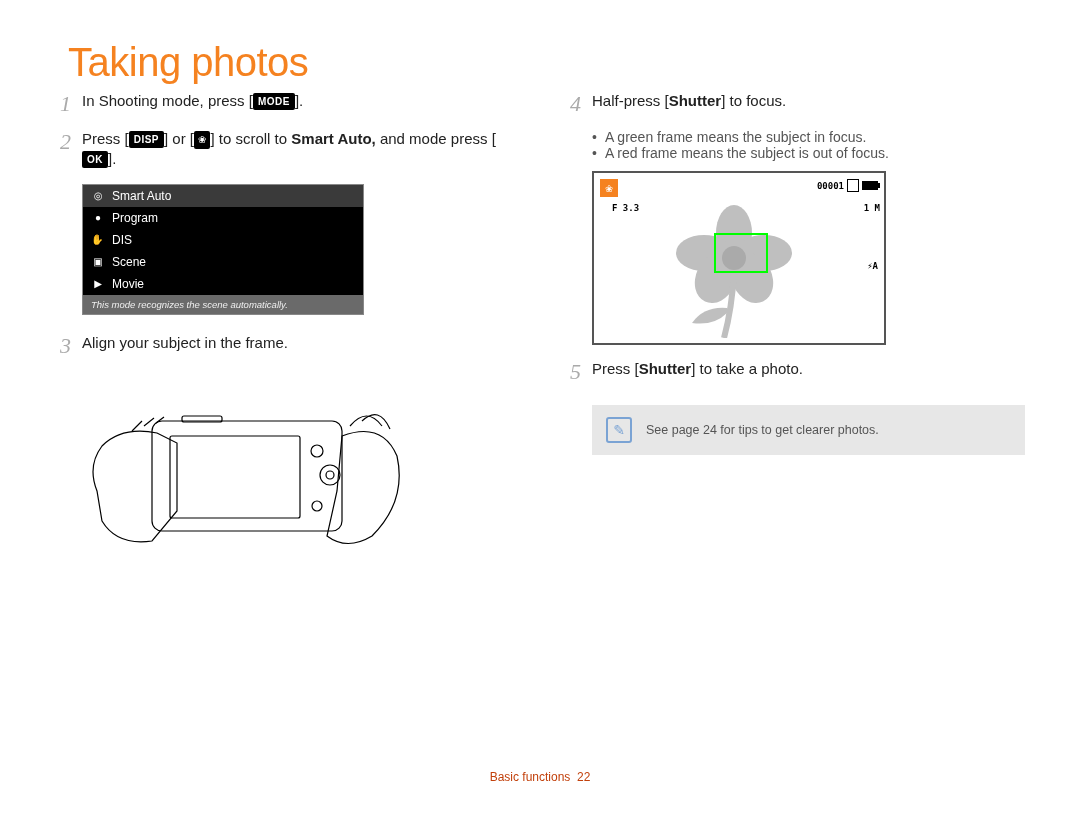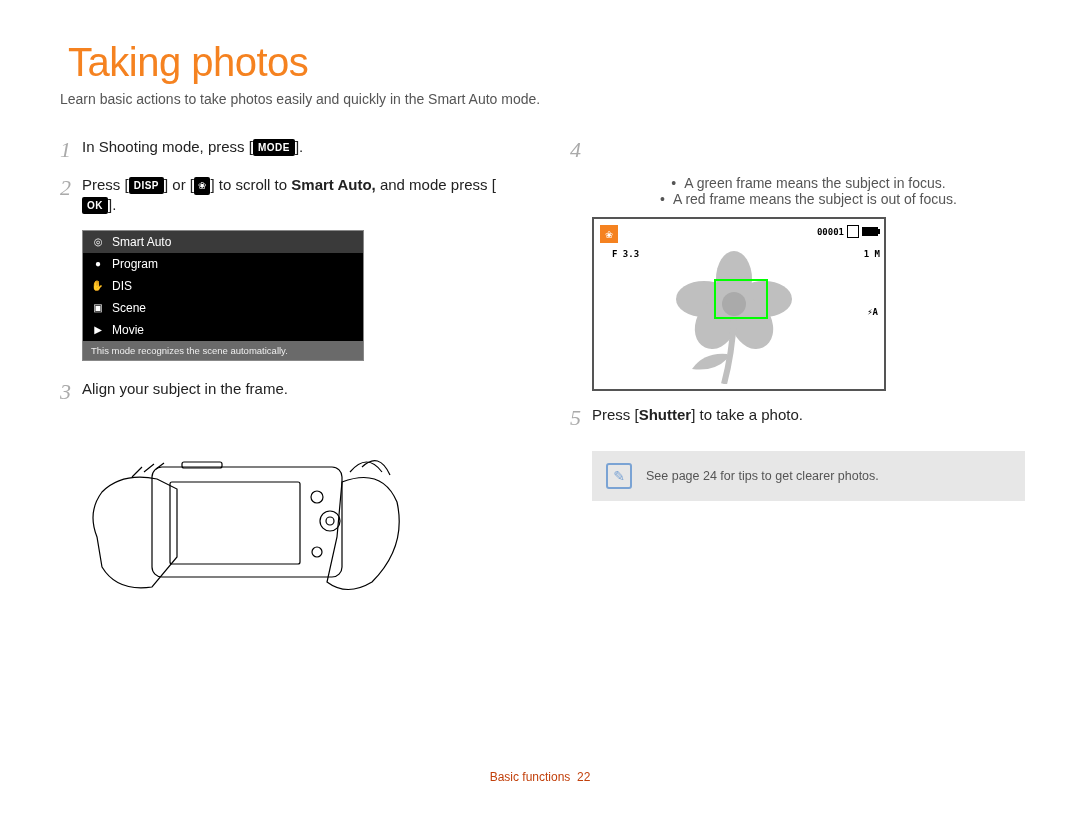--- a/index.html
+++ b/index.html
@@ -74,21 +74,20 @@
     padding: 2px 4px;
     border-radius: 2px;
     vertical-align: 1px;
   }
   ul.bullets {
     margin: 2px 0 10px 22px;
     padding: 0;
     list-style: none;
     font-size: 14px;
     color: #555;
-    text-align: center;
   }
   ul.bullets li::before {
     content: "•";
     margin-right: 8px;
   }
   
   .mode-menu {
     width: 280px;
     margin: 6px 0 18px 22px;
     border: 1px solid #888;
@@ -109,20 +108,21 @@
     width: 14px;
     text-align: center;
     font-size: 10px;
   }
   .mode-menu .hint {
     background: #6a6a6a;
     color: #eee;
     font-size: 9.5px;
     padding: 4px 8px;
     line-height: 1.2;
+    font-style: italic;
   }
   
   .camera-illus {
     width: 320px;
     height: 200px;
     margin-left: 22px;
   }
   
   .focus-preview {
     width: 290px;
@@ -234,21 +234,20 @@
     text-align: center;
     font-size: 12px;
     color: #c2410c;
   }
 </style>
 </head>
 <body>
 
 <div class="page">
   <h1>Taking photos</h1>
-  <div class="intro">Learn basic actions to take photos easily and quickly in the Smart Auto mode.</div>
 
   <div class="columns">
 
     <div class="col">
 
       <div class="step">
         <div class="step-num">1</div>
         <div class="step-body">
           <span>In Shooting mode, press [</span><span class="btn-label">MODE</span><span>].</span>
         </div>
@@ -310,20 +309,23 @@
             <path d="M280,50 Q297,34 308,58"></path>
           </g>
         </svg>
       </div>
     </div>
 
     <div class="col">
 
       <div class="step">
         <div class="step-num">4</div>
+        <div class="step-body">
+          <span>Half-press [</span><b>Shutter</b><span>] to focus.</span>
+        </div>
       </div>
 
       <ul class="bullets">
         <li>A green frame means the subject in focus.</li>
         <li>A red frame means the subject is out of focus.</li>
       </ul>
 
       <div class="focus-preview">
         <svg class="flower-svg" viewBox="0 0 200 160">
           <g fill="#bfbfbf">

